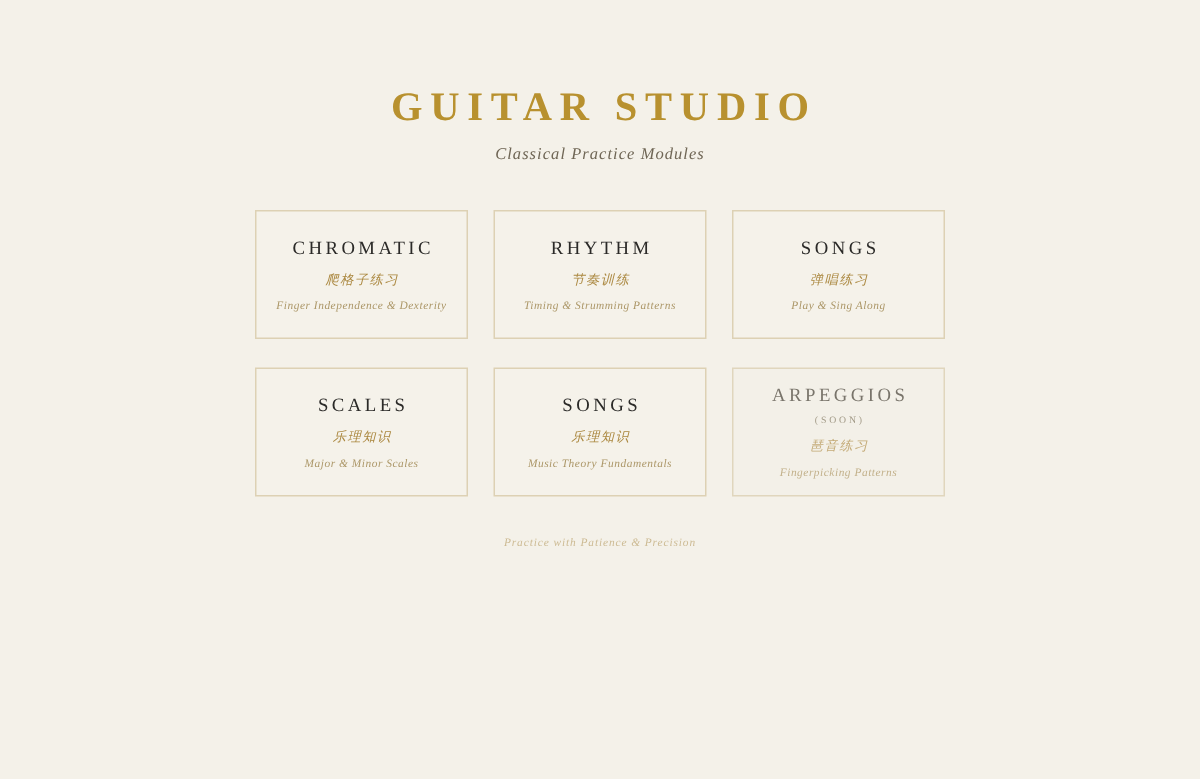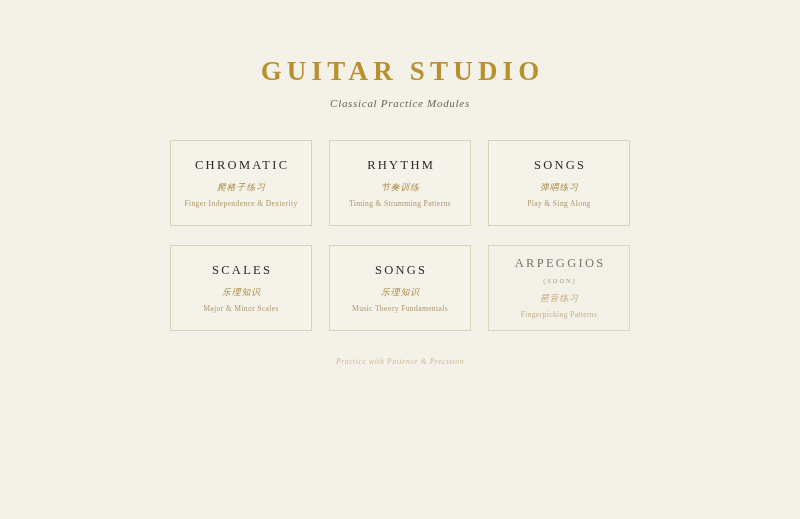--- a/index.html
+++ b/index.html
@@ -111,20 +111,21 @@
     text-indent: 1px;
   }
   .is-soon .card-cn {
     color: #c4ab78;
     margin-top: 10px;
   }
 
   .card-desc {
     font-family: "Liberation Serif", "DejaVu Serif", serif;
     font-size: 7.6px;
+    font-style: italic;
     letter-spacing: 0.35px;
     color: #ac9768;
     line-height: 1;
     margin-top: 8px;
   }
   .is-soon .card-desc {
     color: #c2b08a;
   }
 
   

